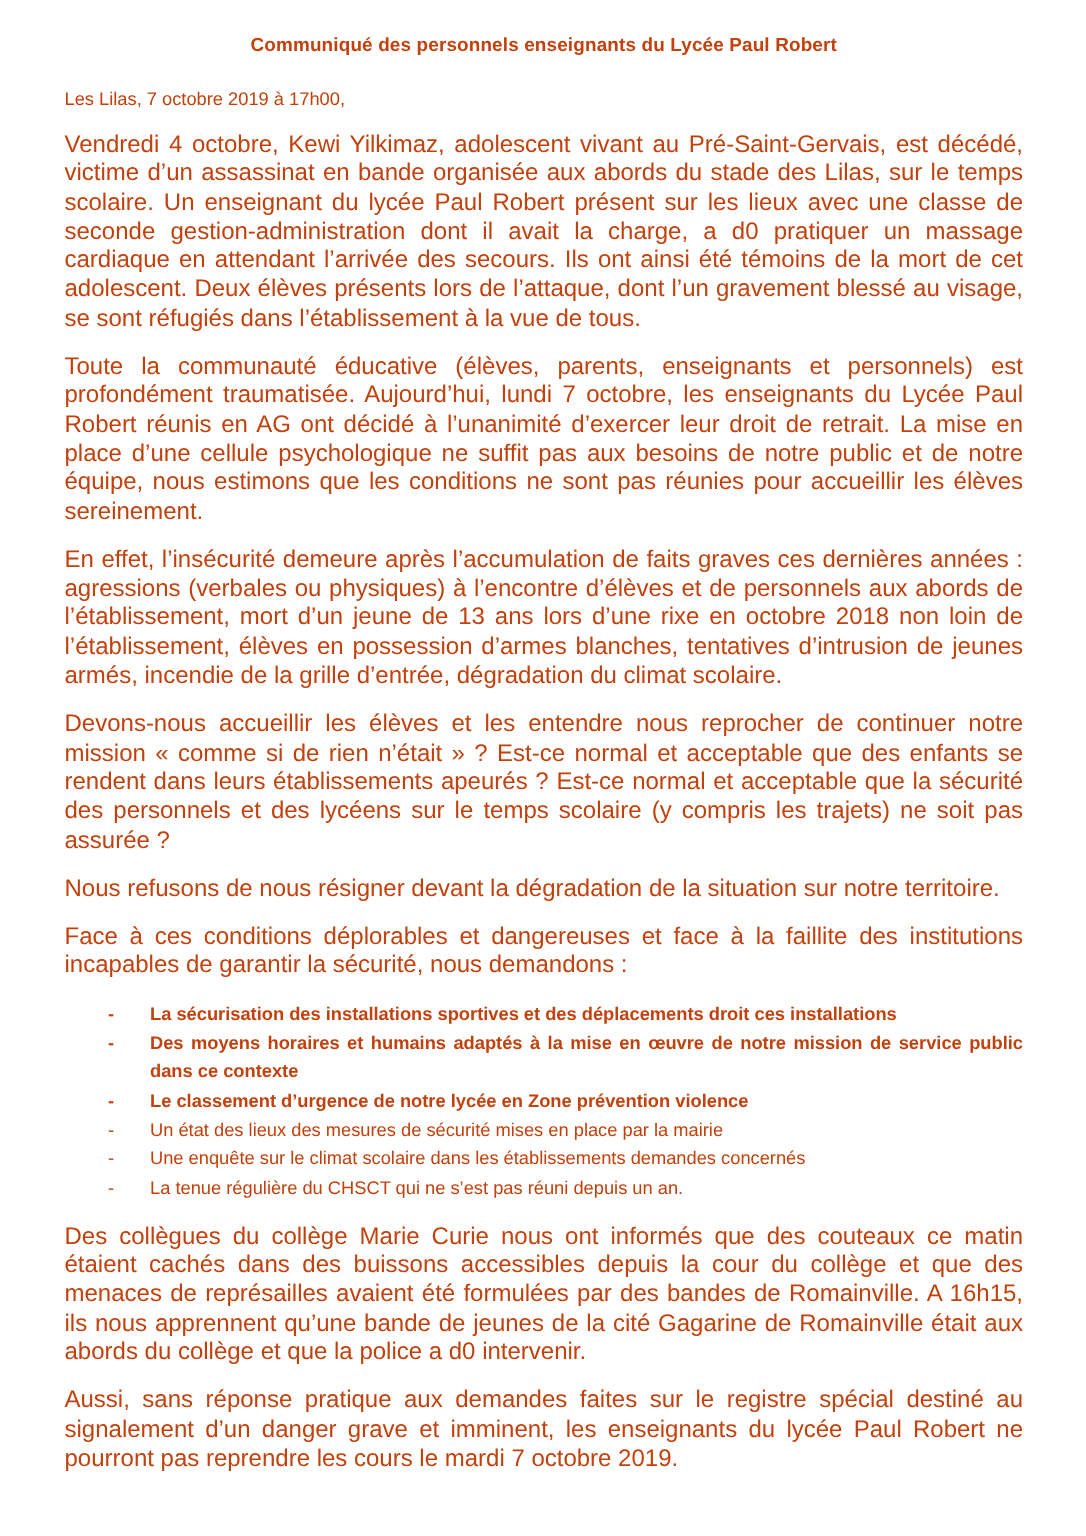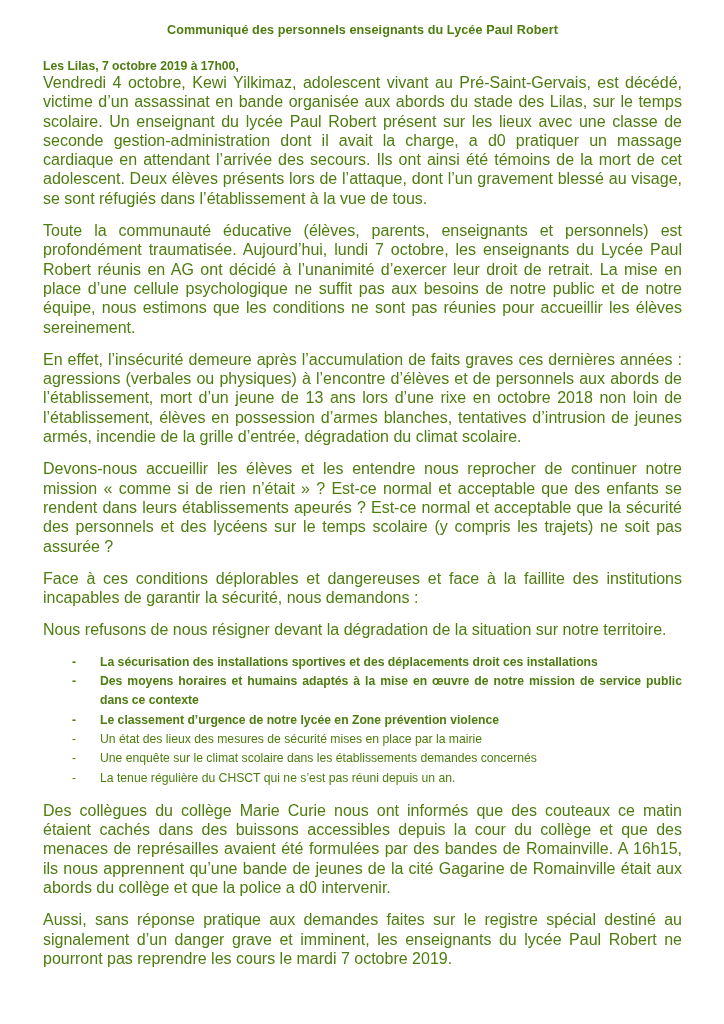--- a/index.html
+++ b/index.html
@@ -4,34 +4,34 @@
 <style>
   * { margin: 0; padding: 0; box-sizing: border-box; }
   html, body { background: #ffffff; }
   .page {
     position: relative;
     width: 724px;
     height: 1024px;
     margin: 0 auto;
     background: #ffffff;
     font-family: "Liberation Sans", sans-serif;
-    color: #4d7c0f;
+    color: #c2410c;
     padding: 23px 42px 0 43px;
     overflow: hidden;
   }
   .doc-title {
     font-size: 12.6px;
     font-weight: bold;
     text-align: center;
     margin-bottom: 22px;
     letter-spacing: 0.1px;
   }
   .dateline {
     font-size: 12.2px;
-    font-weight: bold;
+    margin-bottom: 14px;
   }
   p.body-par {
     font-size: 16px;
     line-height: 19.3px;
     text-align: justify;
     margin-bottom: 13px;
   }
   ul.demands {
     list-style: none;
     margin: 0 0 13px 29px;
@@ -61,22 +61,22 @@
 <div class="page">
 
   <div class="doc-title">Communiqué des personnels enseignants du Lycée Paul Robert</div>
 
   <p class="dateline">Les Lilas, 7 octobre 2019 à 17h00,</p>
 
   <p class="body-par">Vendredi 4 octobre, Kewi Yilkimaz, adolescent vivant au Pré-Saint-Gervais, est décédé, victime d’un assassinat en bande organisée aux abords du stade des Lilas, sur le temps scolaire. Un enseignant du lycée Paul Robert présent sur les lieux avec une classe de seconde gestion-administration dont il avait la charge, a d0 pratiquer un massage cardiaque en attendant l’arrivée des secours. Ils ont ainsi été témoins de la mort de cet adolescent. Deux élèves présents lors de l’attaque, dont l’un gravement blessé au visage, se sont réfugiés dans l’établissement à la vue de tous.</p>
   <p class="body-par">Toute la communauté éducative (élèves, parents, enseignants et personnels) est profondément traumatisée. Aujourd’hui, lundi 7 octobre, les enseignants du Lycée Paul Robert réunis en AG ont décidé à l’unanimité d’exercer leur droit de retrait. La mise en place d’une cellule psychologique ne suffit pas aux besoins de notre public et de notre équipe, nous estimons que les conditions ne sont pas réunies pour accueillir les élèves sereinement.</p>
   <p class="body-par">En effet, l’insécurité demeure après l’accumulation de faits graves ces dernières années : agressions (verbales ou physiques) à l’encontre d’élèves et de personnels aux abords de l’établissement, mort d’un jeune de 13 ans lors d’une rixe en octobre 2018 non loin de l’établissement, élèves en possession d’armes blanches, tentatives d’intrusion de jeunes armés, incendie de la grille d’entrée, dégradation du climat scolaire.</p>
   <p class="body-par">Devons-nous accueillir les élèves et les entendre nous reprocher de continuer notre mission « comme si de rien n’était » ? Est-ce normal et acceptable que des enfants se rendent dans leurs établissements apeurés ? Est-ce normal et acceptable que la sécurité des personnels et des lycéens sur le temps scolaire (y compris les trajets) ne soit pas assurée ?</p>
+  <p class="body-par">Nous refusons de nous résigner devant la dégradation de la situation sur notre territoire.</p>
   <p class="body-par">Face à ces conditions déplorables et dangereuses et face à la faillite des institutions incapables de garantir la sécurité, nous demandons :</p>
-  <p class="body-par">Nous refusons de nous résigner devant la dégradation de la situation sur notre territoire.</p>
 
   <ul class="demands">
     <li class="bold">
       <span class="marker">-</span>
       <span class="li-text">La sécurisation des installations sportives et des déplacements droit ces installations</span>
     </li>
     <li class="bold">
       <span class="marker">-</span>
       <span class="li-text">Des moyens horaires et humains adaptés à la mise en œuvre de notre mission de service public dans ce contexte</span>
     </li>

